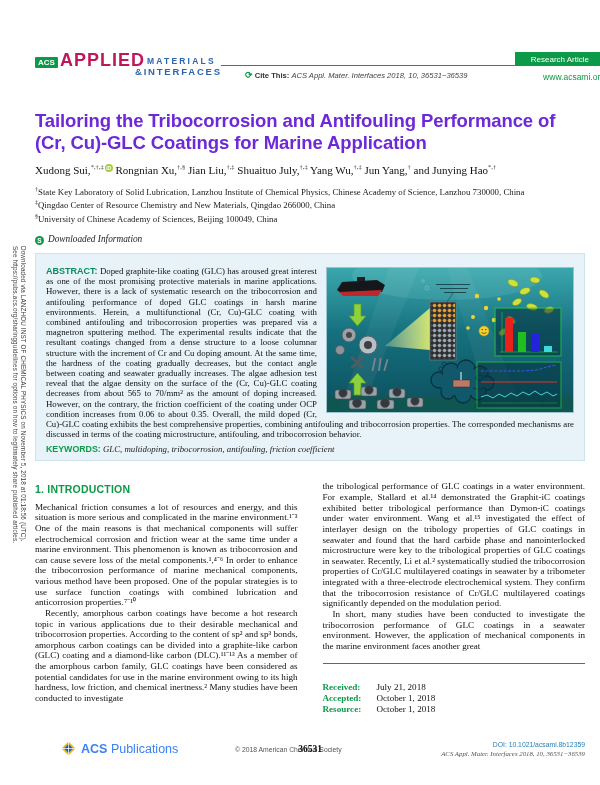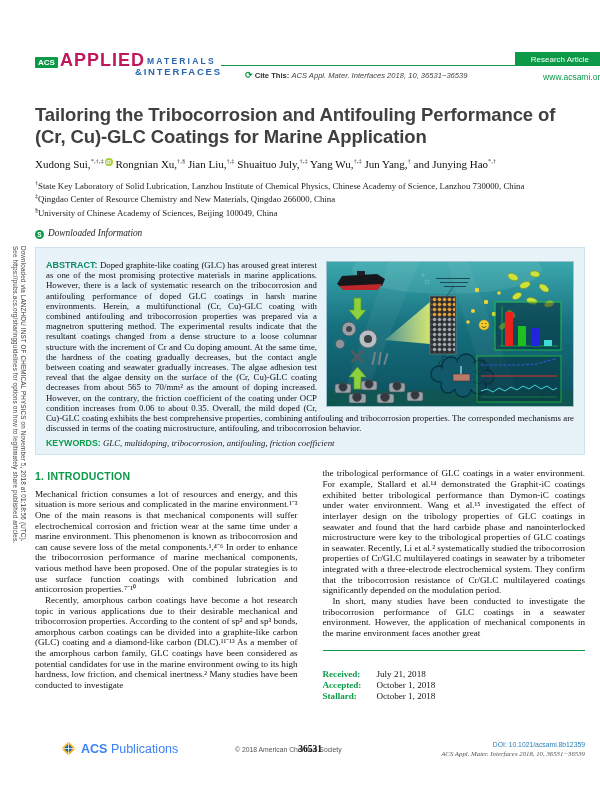--- a/index.html
+++ b/index.html
@@ -28,22 +28,22 @@
   .badge{position:absolute;right:-20px;top:0px;background:#0c9a48;color:#fff;
          font-family:"Liberation Sans",sans-serif;font-size:8px;padding:2.5px 16px 2.5px 16px;}
   .cite{position:absolute;left:210px;top:18px;font-family:"Liberation Sans",sans-serif;font-size:7.6px;color:#333;}
   .cite .cicon{color:#0c9a48;font-weight:bold;font-size:9px;}
   .cite b{font-weight:bold;}
   .cite i{font-style:italic;color:#444;}
   .site{position:absolute;right:-20px;top:20px;color:#0c9a48;
         font-family:"Liberation Sans",sans-serif;font-size:8.5px;}
 
   
-  .title{margin-top:8px;font-family:"Liberation Sans",sans-serif;font-weight:bold;
-         font-size:18.5px;line-height:1.2;color:#404040;letter-spacing:-.1px;}
+  .title{margin-top:14px;font-family:"Liberation Sans",sans-serif;font-weight:bold;
+         font-size:18.5px;line-height:1.2;color:#6d28d9;letter-spacing:-.1px;}
   .authors{margin-top:9px;font-size:11px;line-height:1.3;color:#111;}
   .authors sup{font-size:6.5px;color:#333;}
   .orcid{display:inline-block;width:8px;height:8px;background:#a6ce39;border-radius:50%;
          color:#fff;font-family:"Liberation Sans",sans-serif;font-size:5px;font-weight:bold;
          text-align:center;line-height:8px;vertical-align:super;margin-left:1px;}
   .affils{margin-top:7px;font-size:8.8px;line-height:1.45;color:#222;}
   .affils div{padding-left:6px;text-indent:-6px;}
   .affils sup{font-size:6px;}
   .supp{margin-top:8px;font-size:9.3px;font-style:italic;color:#222;}
   .s-icon{display:inline-block;width:9px;height:9px;background:#0c9a48;border-radius:50%;color:#fff;
@@ -53,21 +53,21 @@
   
   .absbox{margin-top:8px;background:#e8f3f9;border:1px solid #cfe2ee;padding:12px 10px 6px 10px;}
   .graphic{float:right;width:246px;height:144px;margin:1px 0 4px 9px;border:1px solid #9dc3cf;}
   .abstext{font-size:8.8px;line-height:1.16;text-align:justify;color:#111;}
   .abslabel{font-family:"Liberation Sans",sans-serif;font-weight:bold;font-size:9px;color:#0e8a62;}
   .kw{clear:both;padding-top:5px;font-size:8.8px;}
   .kwlabel{font-family:"Liberation Sans",sans-serif;font-weight:bold;font-size:8.8px;color:#0c9a48;}
   .kw i{font-style:italic;color:#222;}
 
   
-  .cols{display:flex;gap:25px;margin-top:13px;}
+  .cols{display:flex;gap:25px;margin-top:20px;}
   .col{width:268.5px;font-size:9.1px;line-height:1.17;text-align:justify;color:#111;}
   .sechead{font-family:"Liberation Sans",sans-serif;font-weight:bold;font-size:10.5px;
            color:#0c9a48;margin:2px 0 6px 0;letter-spacing:.2px;}
   .col p{margin:0;}
   .col p.ind{text-indent:10px;}
 
   .datesbox{margin-top:12px;border-top:1.5px solid #0c9a48;padding-top:18px;font-size:9.1px;}
   .datesbox .dl{color:#0c9a48;font-weight:bold;display:inline-block;width:54px;}
 
   
@@ -298,21 +298,21 @@
         <div class="sechead">1. INTRODUCTION</div>
         <p>Mechanical friction consumes a lot of resources and energy, and this situation is more serious and complicated in the marine environment.¹⁻³ One of the main reasons is that mechanical components will suffer electrochemical corrosion and friction wear at the same time under a marine environment. This phenomenon is known as tribocorrosion and can cause severe loss of the metal components.¹,⁴⁻⁶ In order to enhance the tribocorrosion performance of marine mechanical components, various method have been proposed. One of the popular strategies is to use surface function coatings with combined lubrication and anticorrosion properties.⁷⁻¹⁰</p>
         <p class="ind">Recently, amorphous carbon coatings have become a hot research topic in various applications due to their desirable mechanical and tribocorrosion properties. According to the content of sp² and sp³ bonds, amorphous carbon coatings can be divided into a graphite-like carbon (GLC) coating and a diamond-like carbon (DLC).¹¹⁻¹³ As a member of the amorphous carbon family, GLC coatings have been considered as potential candidates for use in the marine environment owing to its high hardness, low friction, and chemical inertness.² Many studies have been conducted to investigate</p>
       </div>
       <div class="col">
         <p>the tribological performance of GLC coatings in a water environment. For example, Stallard et al.¹⁴ demonstrated the Graphit-iC coatings exhibited better tribological performance than Dymon-iC coatings under water environment. Wang et al.¹⁵ investigated the effect of interlayer design on the tribology properties of GLC coatings in seawater and found that the hard carbide phase and nanointerlocked microstructure were key to the tribological properties of GLC coatings in seawater. Recently, Li et al.² systematically studied the tribocorrosion properties of Cr/GLC multilayered coatings in seawater by a tribometer integrated with a three-electrode electrochemical system. They confirm that the tribocorrosion resistance of Cr/GLC multilayered coatings significantly depended on the modulation period.</p>
         <p class="ind">In short, many studies have been conducted to investigate the tribocorrosion performance of GLC coatings in a seawater environment. However, the application of mechanical components in the marine environment faces another great</p>
         <div class="datesbox">
           <div><span class="dl">Received:</span><span>July 21, 2018</span></div>
           <div><span class="dl">Accepted:</span><span>October 1, 2018</span></div>
-          <div><span class="dl">Stallard:</span><span>October 1, 2018</span></div>
+          <div><span class="dl">Resource:</span><span>October 1, 2018</span></div>
         </div>
       </div>
     </div>
   </div>
 
   <div class="footer">
     <div class="pubs">
       <svg width="15" height="15" viewBox="0 0 16 16">
         <polygon points="8,0.5 15.5,8 8,15.5 0.5,8" fill="#f0b41c"></polygon>
         <polygon points="8,3.2 12.8,8 8,12.8 3.2,8" fill="#1b64a7"></polygon>

